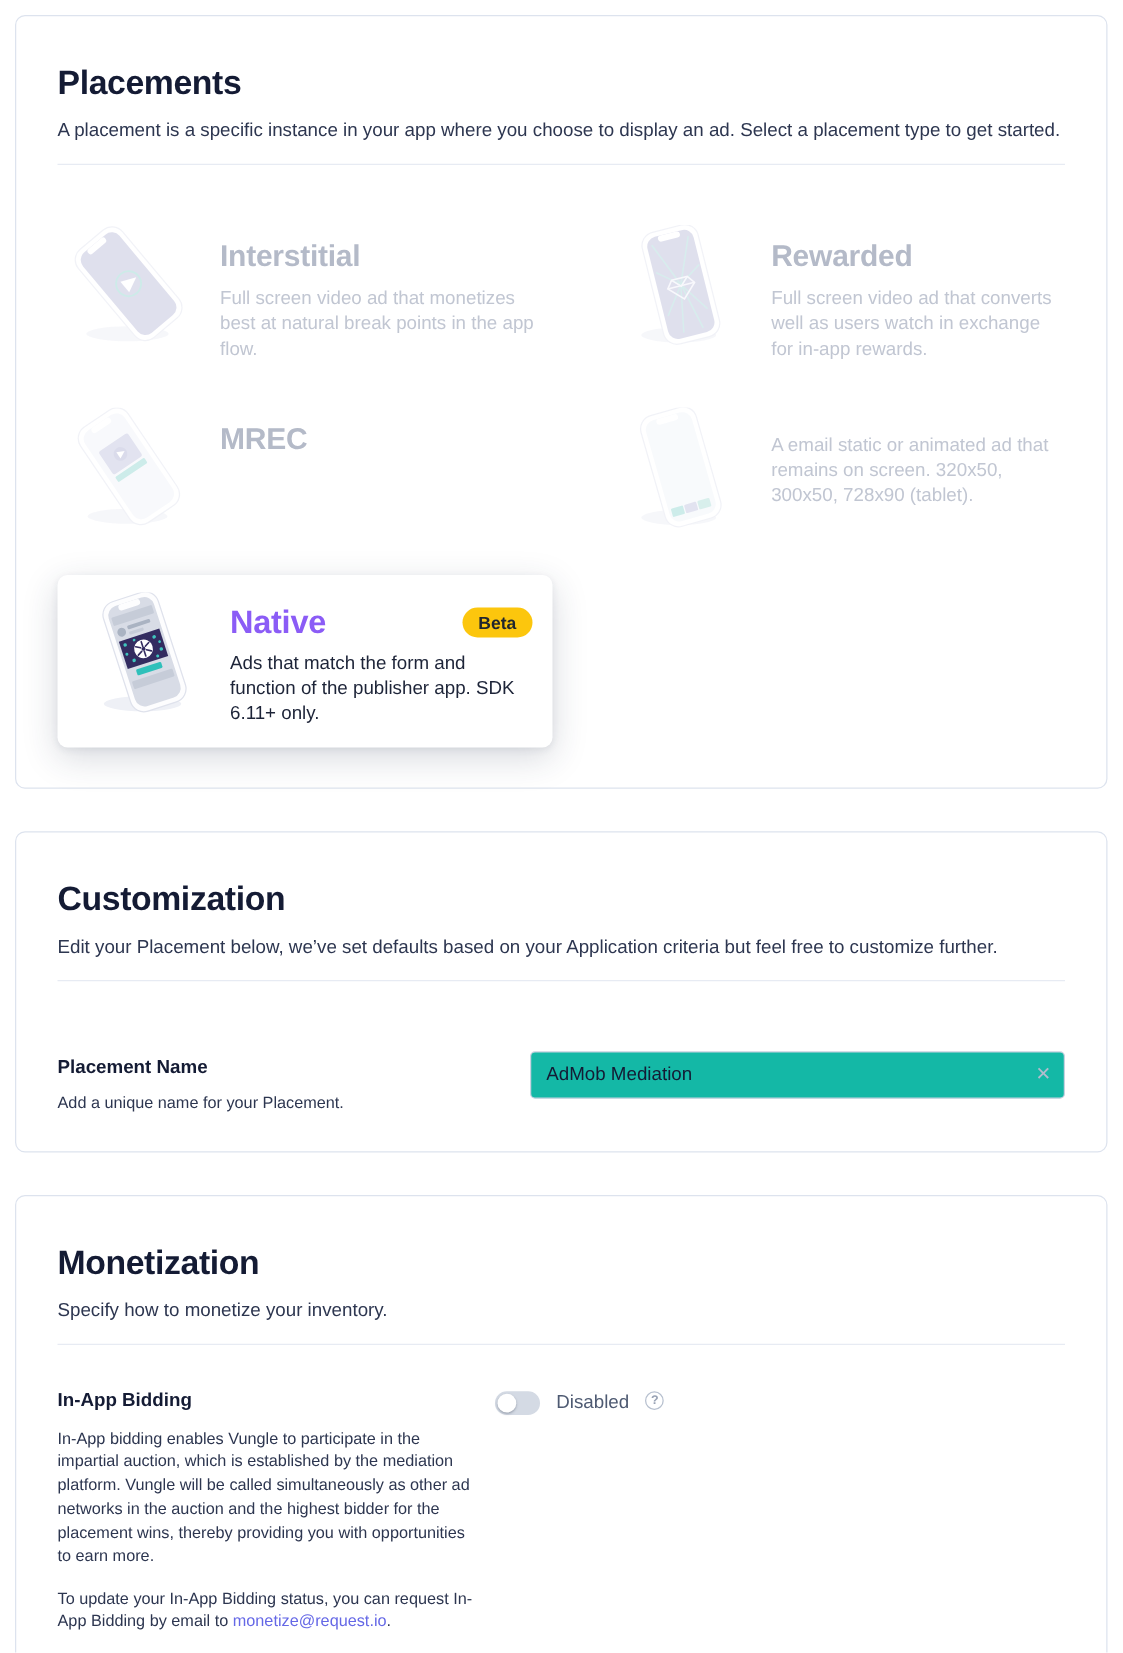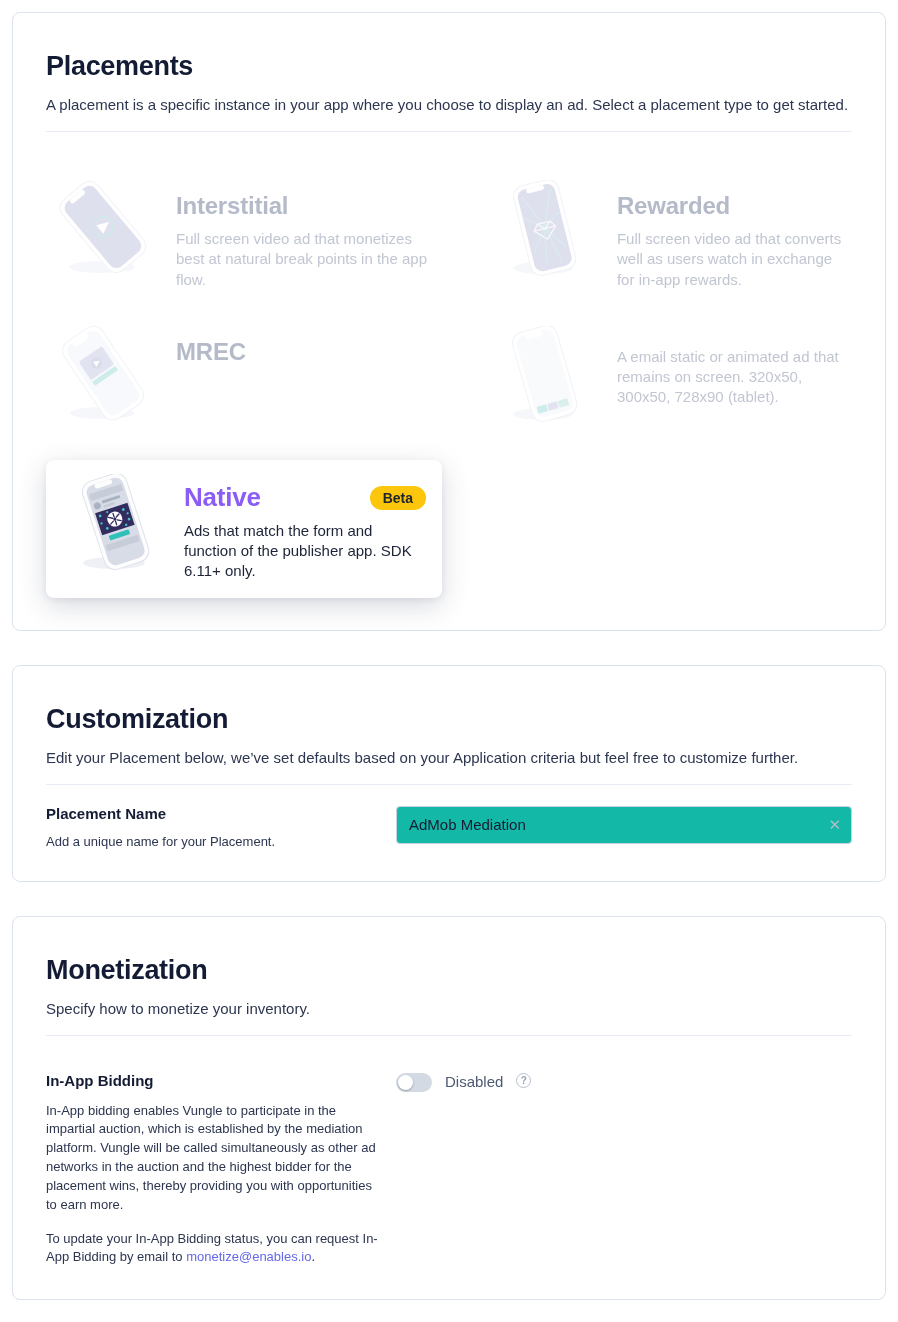--- a/index.html
+++ b/index.html
@@ -83,21 +83,21 @@
     font-size: 14px;
     font-weight: bold;
     padding: 5px 13px;
     border-radius: 14px;
     line-height: 1;
     margin-top: 4px;
   }
   .new-badge-wrap { width: 42px; height: 42px; flex: none; margin: -8px 12px 0 0; opacity: 0.75; }
 
   
-  .field-row { display: flex; margin-top: 16px; align-items: center; }
+  .field-row { display: flex; margin-top: 56px; align-items: flex-start; gap: 28px; }
   .field-label-col { width: 350px; flex: none; padding-top: 4px; }
   .field-label { font-size: 15px; font-weight: bold; color: #141b34; }
   .field-help { font-size: 13px; color: #2d3650; margin-top: 12px; }
   .input-wrap { position: relative; flex: 1; }
   .text-input {
     width: 100%;
     height: 38px;
     border: 1px solid #c8d1e0;
     border-radius: 4px;
     padding: 0 36px 0 12px;
@@ -333,21 +333,21 @@
 
   <section class="card">
     <h1 class="card-title">Monetization</h1>
     <p class="card-subtitle">Specify how to monetize your inventory.</p>
     <hr class="divider">
 
     <div class="mon-row">
       <div class="mon-left">
         <div class="field-label">In-App Bidding</div>
         <p class="mon-desc">In-App bidding enables Vungle to participate in the impartial auction, which is established by the mediation platform. Vungle will be called simultaneously as other ad networks in the auction and the highest bidder for the placement wins, thereby providing you with opportunities to earn more.</p>
-        <p class="mon-desc second"><span>To update your In-App Bidding status, you can request In-App Bidding by email to </span><a class="email-link">monetize@enables.io</a><span>.</span></p>
+        <p class="mon-desc second"><span>To update your In-App Bidding status, you can request In-App Bidding by email to </span><a class="email-link">monetize@request.io</a><span>.</span></p>
       </div>
       <div class="mon-right">
         <div class="toggle">
           <span class="knob"></span>
         </div>
         <span class="status-text">Disabled</span>
         <span class="help-circle">?</span>
       </div>
     </div>
   </section>

